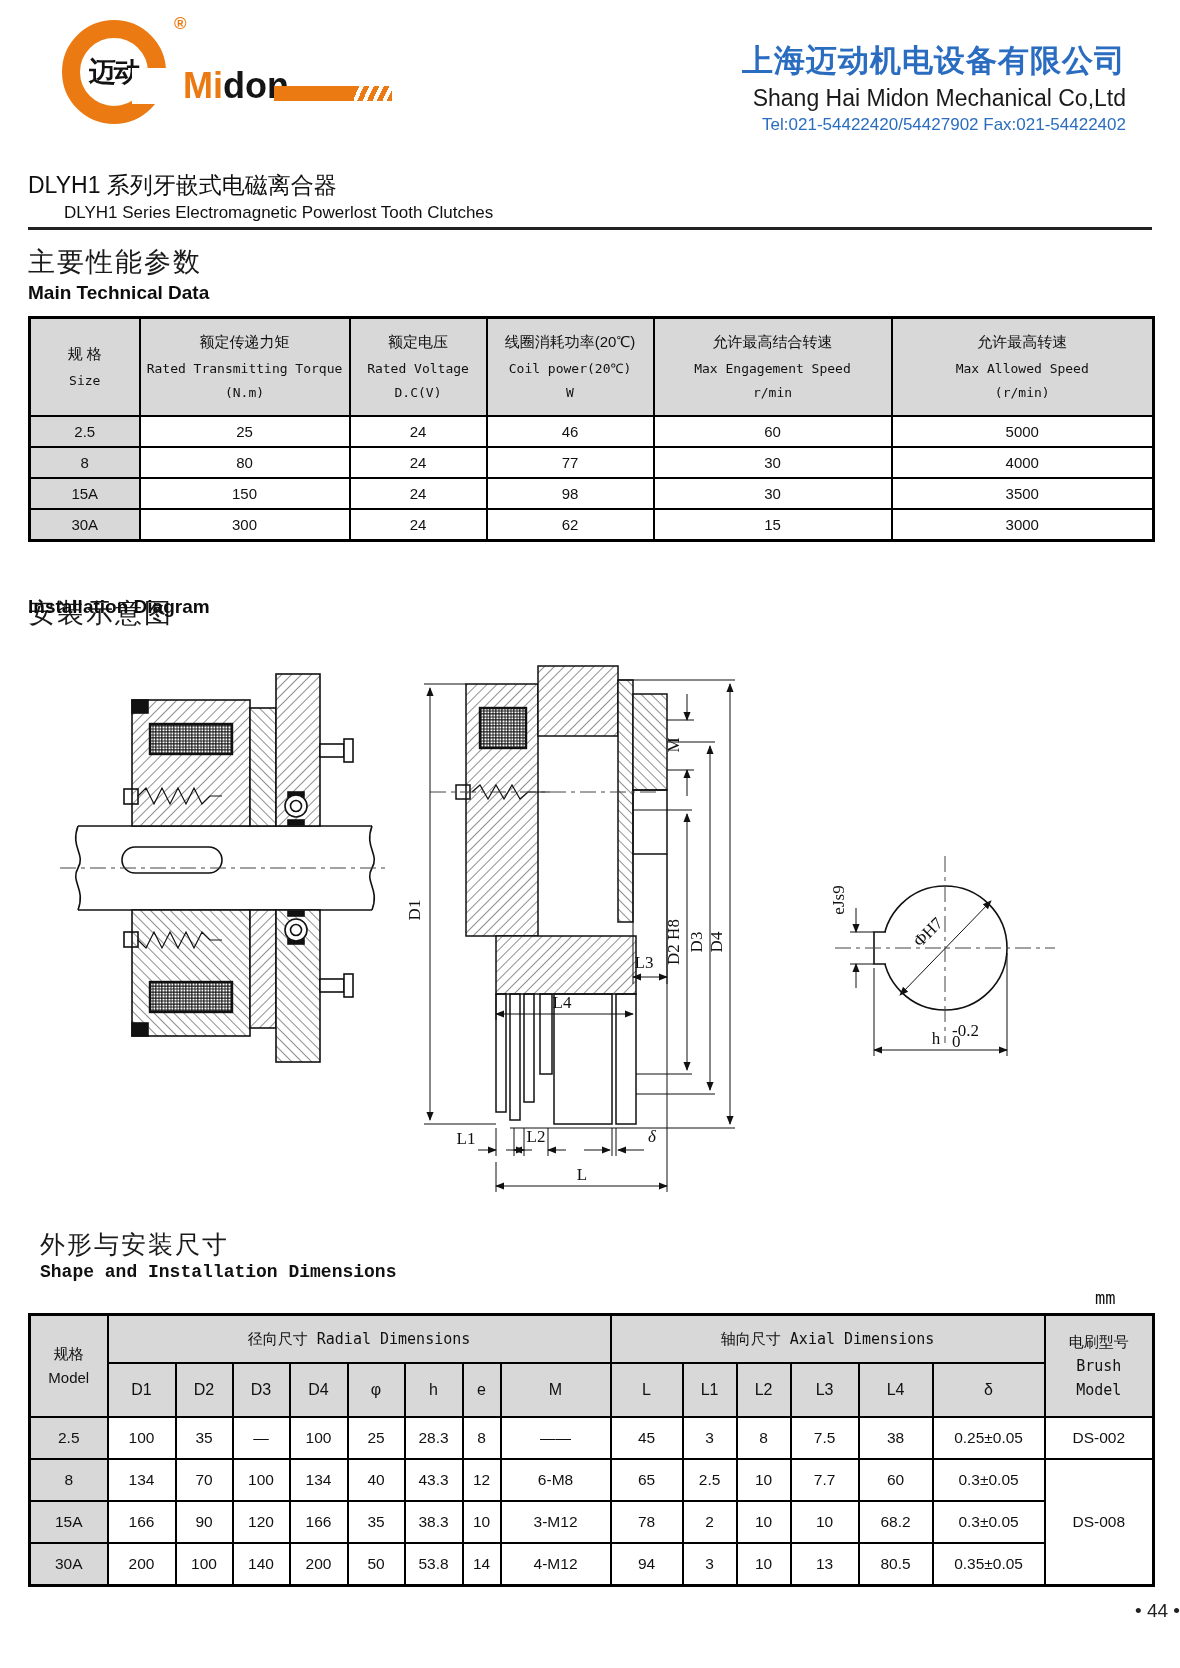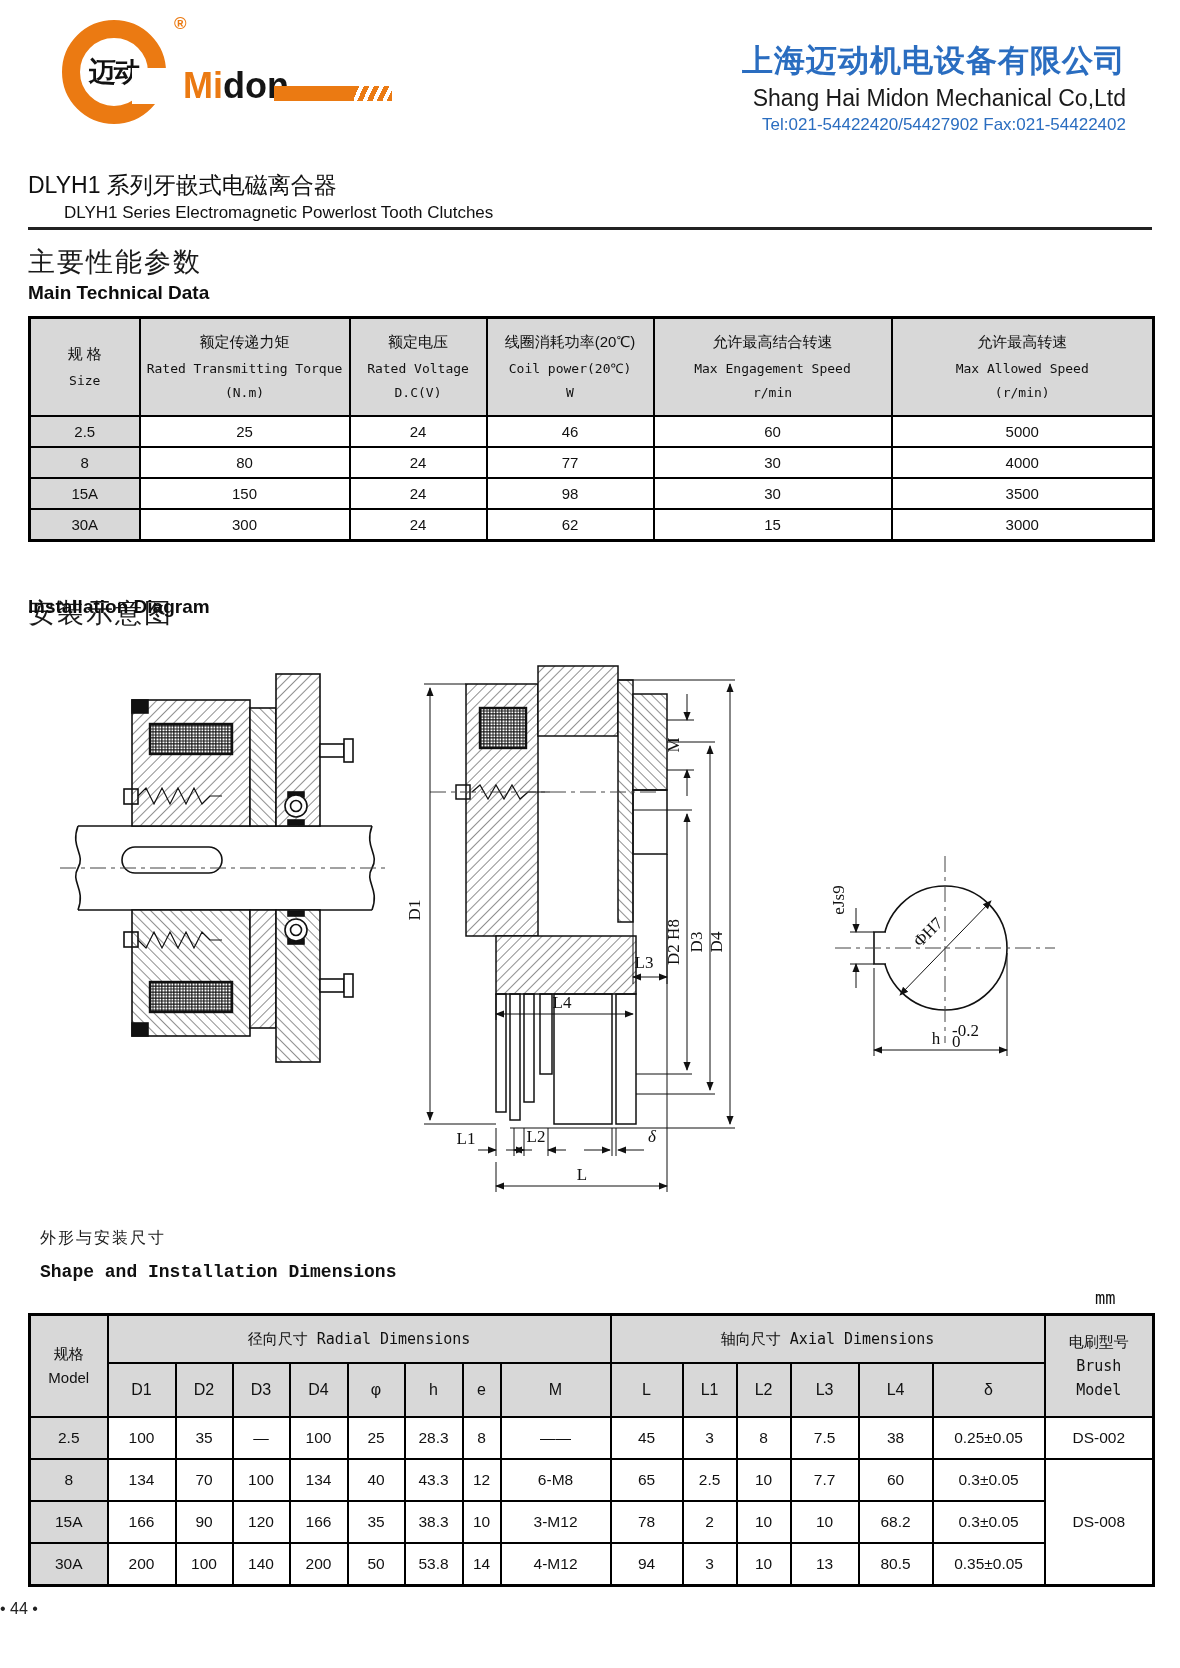--- a/index.html
+++ b/index.html
@@ -32,21 +32,21 @@
   .prod-title-en{left:28px;top:203px;font-size:17px;font-weight:400;color:#101010;margin-left:36px;}
   .title-rule{left:28px;top:227px;width:1124px;border-top:3px solid #222;height:0;}
 
   
   .h-cn{font-size:27px;color:#1a1a1a;letter-spacing:2px;}
   .h-en{font-size:19px;font-weight:bold;color:#0d0d0d;}
   .sec1-cn{left:28px;top:244px;}
   .sec1-en{left:28px;top:282px;}
   .sec2-cn{left:28px;top:554px;margin-top:41px;}
   .sec2-en{left:28px;top:596px;}
-  .sec3-cn{left:40px;top:1228px;font-size:16px;}
+  .sec3-cn{left:40px;top:1228px;font-size:25px;}
   .sec3-en{left:40px;top:1262px;font-family:"Liberation Mono",monospace;font-weight:bold;font-size:18px;}
   .mm-label{left:1095px;top:1288px;font-size:17px;font-family:"DejaVu Sans Mono",monospace;}
 
   
   table{border-collapse:collapse;table-layout:fixed;}
   .t1{left:28px;top:316px;width:1124px;border:3px solid #000;}
   .t1 th,.t1 td{border:2px solid #000;text-align:center;vertical-align:middle;padding:0;}
   .t1 thead th{background:#d8d8d8;height:96px;font-weight:normal;}
   .t1 .cn{font-size:15px;line-height:1.9;}
   .t1 .en,.t1 .unit{font-size:13px;font-family:"DejaVu Sans Mono",monospace;line-height:1.9;}
@@ -62,21 +62,21 @@
   .t2 .model-h,.t2 .brush-h{font-size:15px;line-height:1.6;}
   .t2 .brush-h{font-family:"DejaVu Sans Mono",monospace;}
   .t2 tbody tr{height:42px;}
   .t2 tbody td{font-size:15.5px;background:#fff;}
   .t2 tbody td.c0{background:#d8d8d8;}
 
   
   .dwg{position:absolute;}
   .dwg text{font-family:"Liberation Serif",serif;font-size:17px;fill:#111;}
 
-  .footer{left:0;top:1600px;width:1180px;text-align:left;font-size:16px;color:#222;}
+  .footer{left:0;top:1600px;width:1180px;text-align:right;font-size:19px;color:#222;}
 </style>
 </head>
 <body>
 
 <div class="page">
 
   <div class="abs logo">
     <div class="logo-ring">
       <span class="logo-cn">迈动</span>
     </div>

